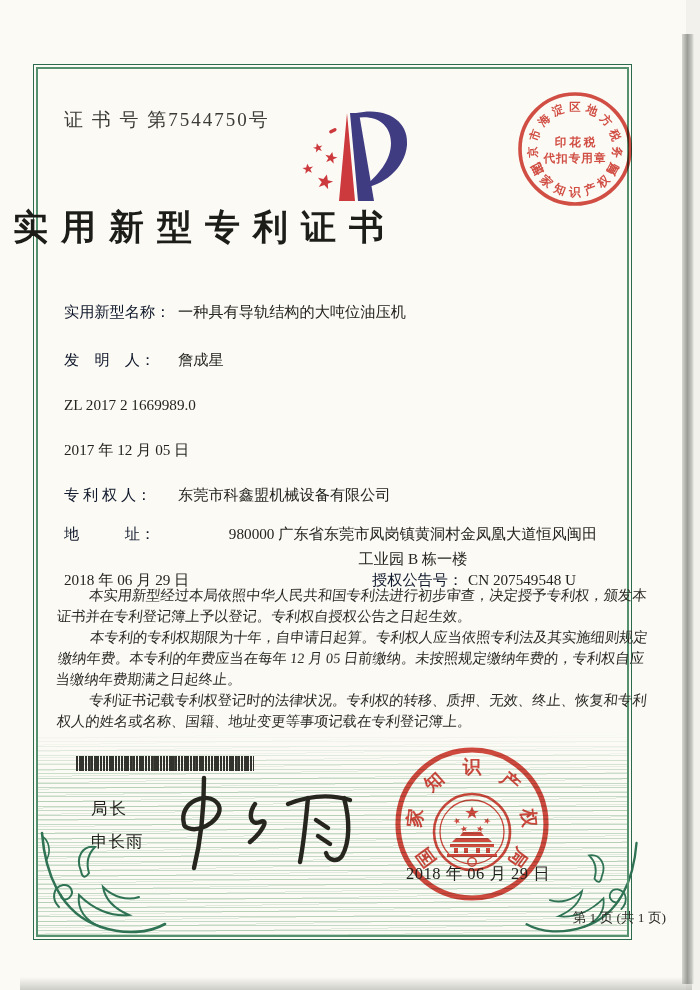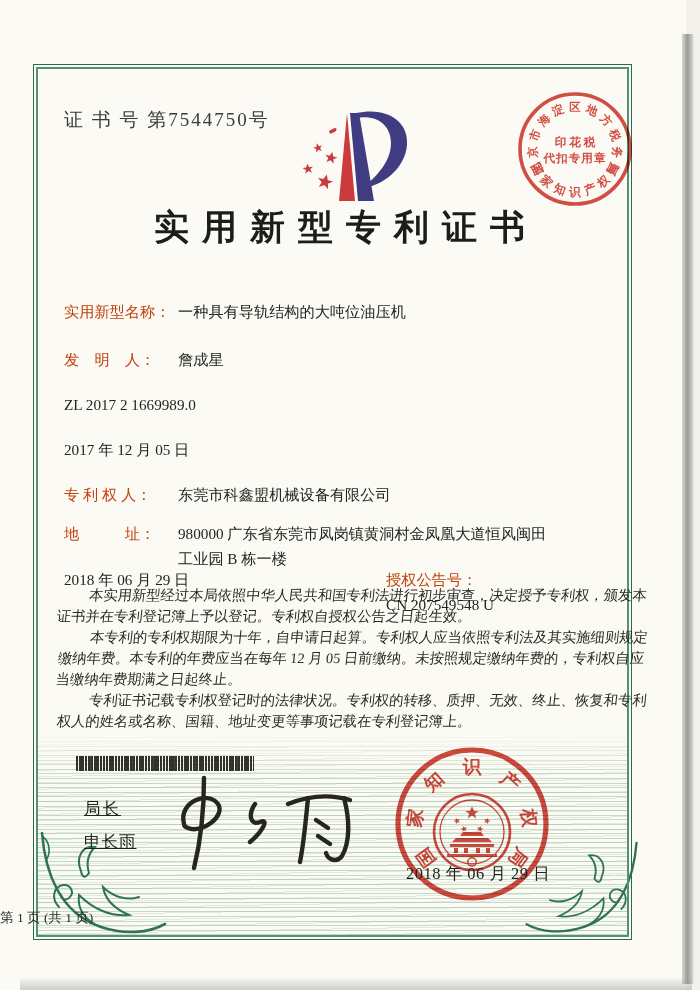--- a/index.html
+++ b/index.html
@@ -24,50 +24,50 @@
   
   .guilloche{position:absolute;left:37px;top:732px;width:592px;height:204px;
     background:
       repeating-linear-gradient(180deg,rgba(110,165,120,.38) 0 1px,rgba(255,255,255,0) 1px 4.6px),
       repeating-linear-gradient(179deg,rgba(130,180,135,.22) 0 1px,rgba(255,255,255,0) 1px 6.3px);
     -webkit-mask-image:linear-gradient(180deg,transparent 0,#000 46px);
     mask-image:linear-gradient(180deg,transparent 0,#000 46px);}
 
   .cert-number{position:absolute;left:64px;top:107px;font-size:19px;letter-spacing:2px;color:#3a3a36;}
   .logo{position:absolute;left:281px;top:101px;}
-  .title{position:absolute;left:0;top:204px;width:666px;text-align:center;
+  .title{position:absolute;left:0;top:204px;width:666px;
     font-size:35px;font-weight:600;letter-spacing:13px;padding-left:13px;color:#1c1c19;}
 
   .field-row{position:absolute;left:64px;font-size:15.2px;line-height:25px;display:flex;}
-  .flabel{width:114px;flex:0 0 auto;color:#c2410c;}
-  .fvalue{color:#24241f;}
+  .flabel{width:114px;flex:0 0 auto;color:#0f172a;}
+  .fvalue{color:#24241f;text-align:center;}
   .fvalue.wrap{white-space:pre-wrap;width:470px;}
-  .pair2{position:absolute;left:322px;top:0;display:flex;flex-direction:column;}
+  .pair2{position:absolute;left:308px;top:0;display:flex;}
   .pair2 .flabel{width:96px;}
 
   .body-text{position:absolute;left:58px;top:585px;width:588px;font-size:14.3px;
     line-height:21px;color:#2a2a24;}
   .body-text p{margin:0;text-indent:30px;transform:skewX(-6deg);}
 
   .barcode{position:absolute;left:76px;top:756px;width:178px;height:15px;
     background:
       repeating-linear-gradient(90deg,#33332d 0 2px,transparent 2px 3px),
       repeating-linear-gradient(90deg,#33332d 0 1px,transparent 1px 5px),
       repeating-linear-gradient(90deg,rgba(51,51,45,.9) 0 1px,transparent 1px 7px);}
 
-  .officer{position:absolute;left:84px;top:798px;font-size:16.5px;letter-spacing:2px;color:#23231e;text-decoration:underline;}
+  .officer{position:absolute;left:91px;top:798px;font-size:16.5px;letter-spacing:2px;color:#23231e;}
   .officer .officer-name{margin-top:11px;letter-spacing:1px;}
   .signature{position:absolute;left:158px;top:770px;}
 
   .seal{mix-blend-mode:multiply;}
   .seal-tax{position:absolute;left:510px;top:84px;}
   .seal-cnipa{position:absolute;left:392px;top:744px;}
   .seal-date{position:absolute;left:406px;top:863px;font-size:16.5px;color:#1f1f1b;letter-spacing:.5px;}
 
-  .footer{position:absolute;left:0;top:909px;width:666px;text-align:left;font-size:13.5px;color:#2c2c27;}
+  .footer{position:absolute;left:0;top:909px;width:666px;text-align:right;font-size:13.5px;color:#2c2c27;}
 
   .ornament{position:absolute;}
   .ornament.left{left:37px;top:829px;}
   .ornament.right{left:523px;top:836px;transform:scaleX(-1);}
 </style>
 </head>
 <body>
 
 <svg width="0" height="0" style="position:absolute">
   <defs>

